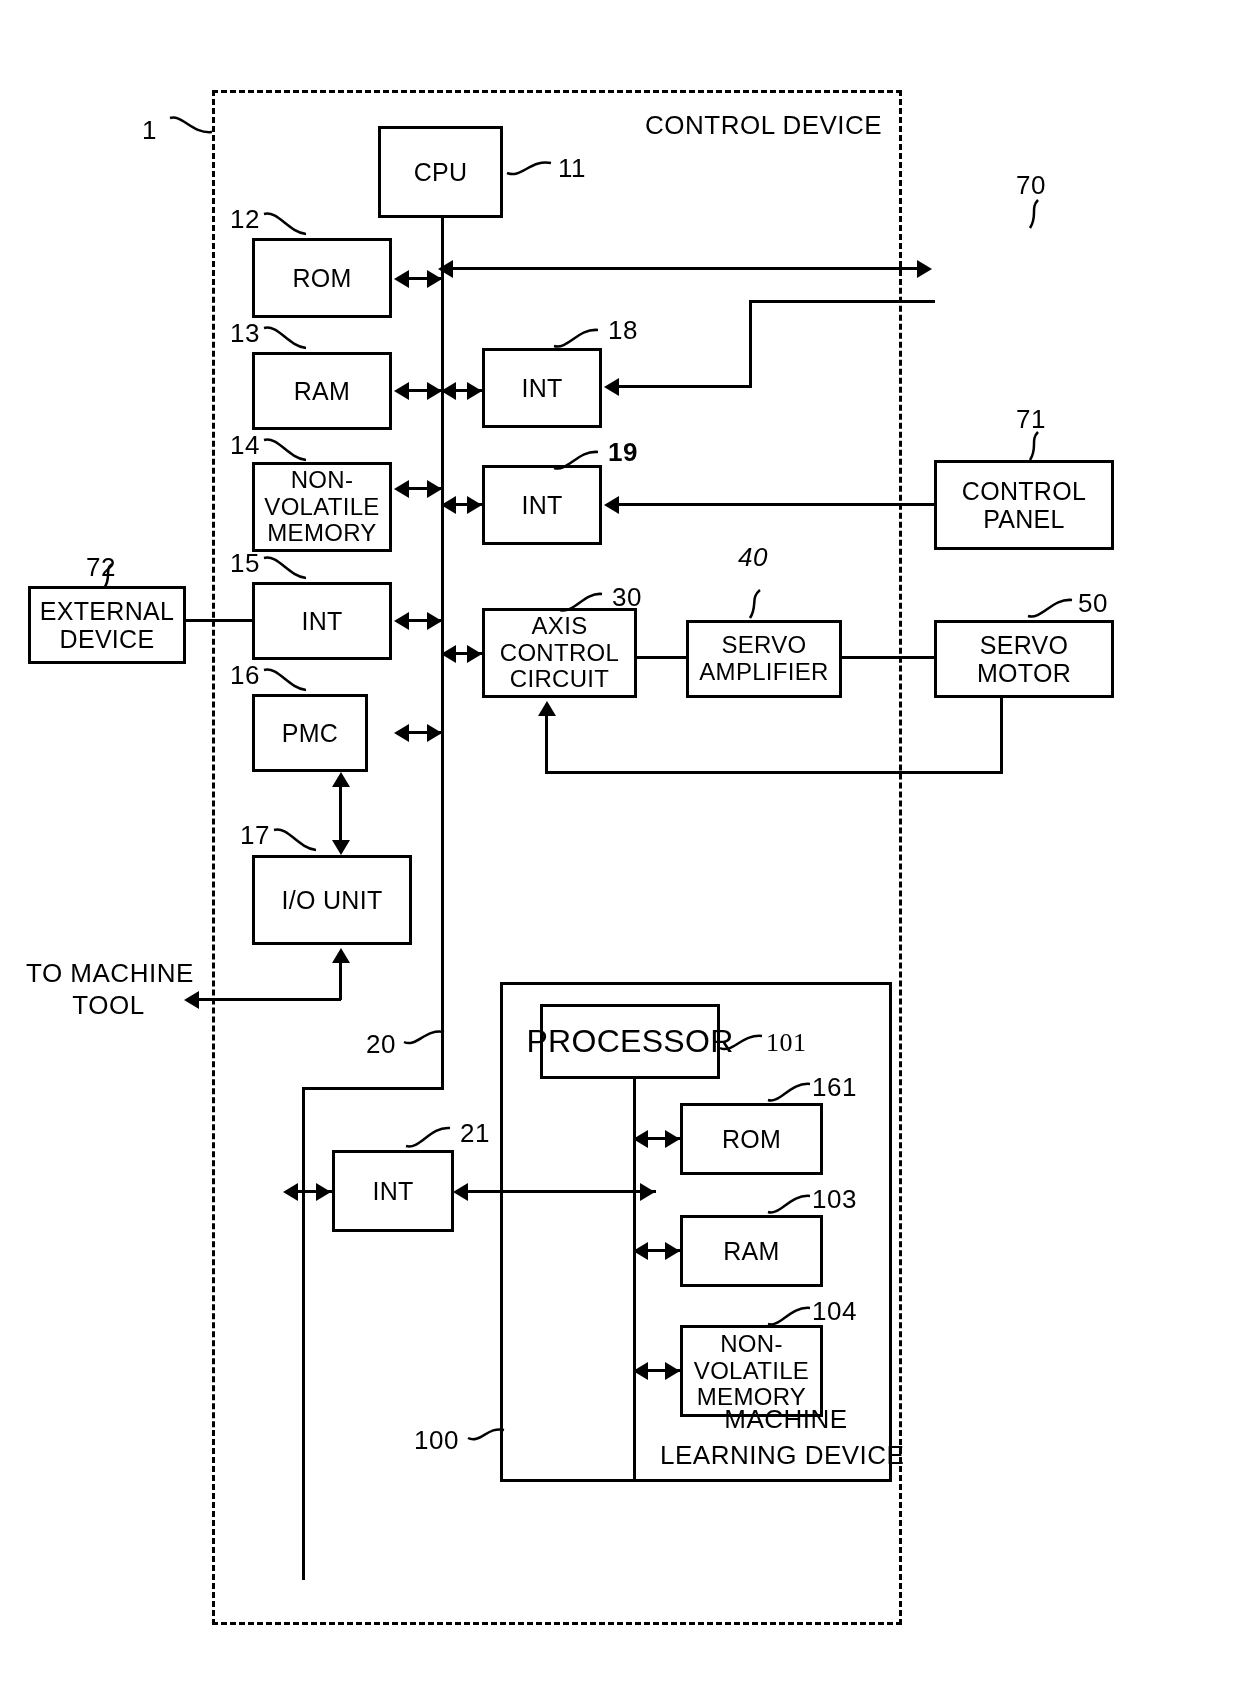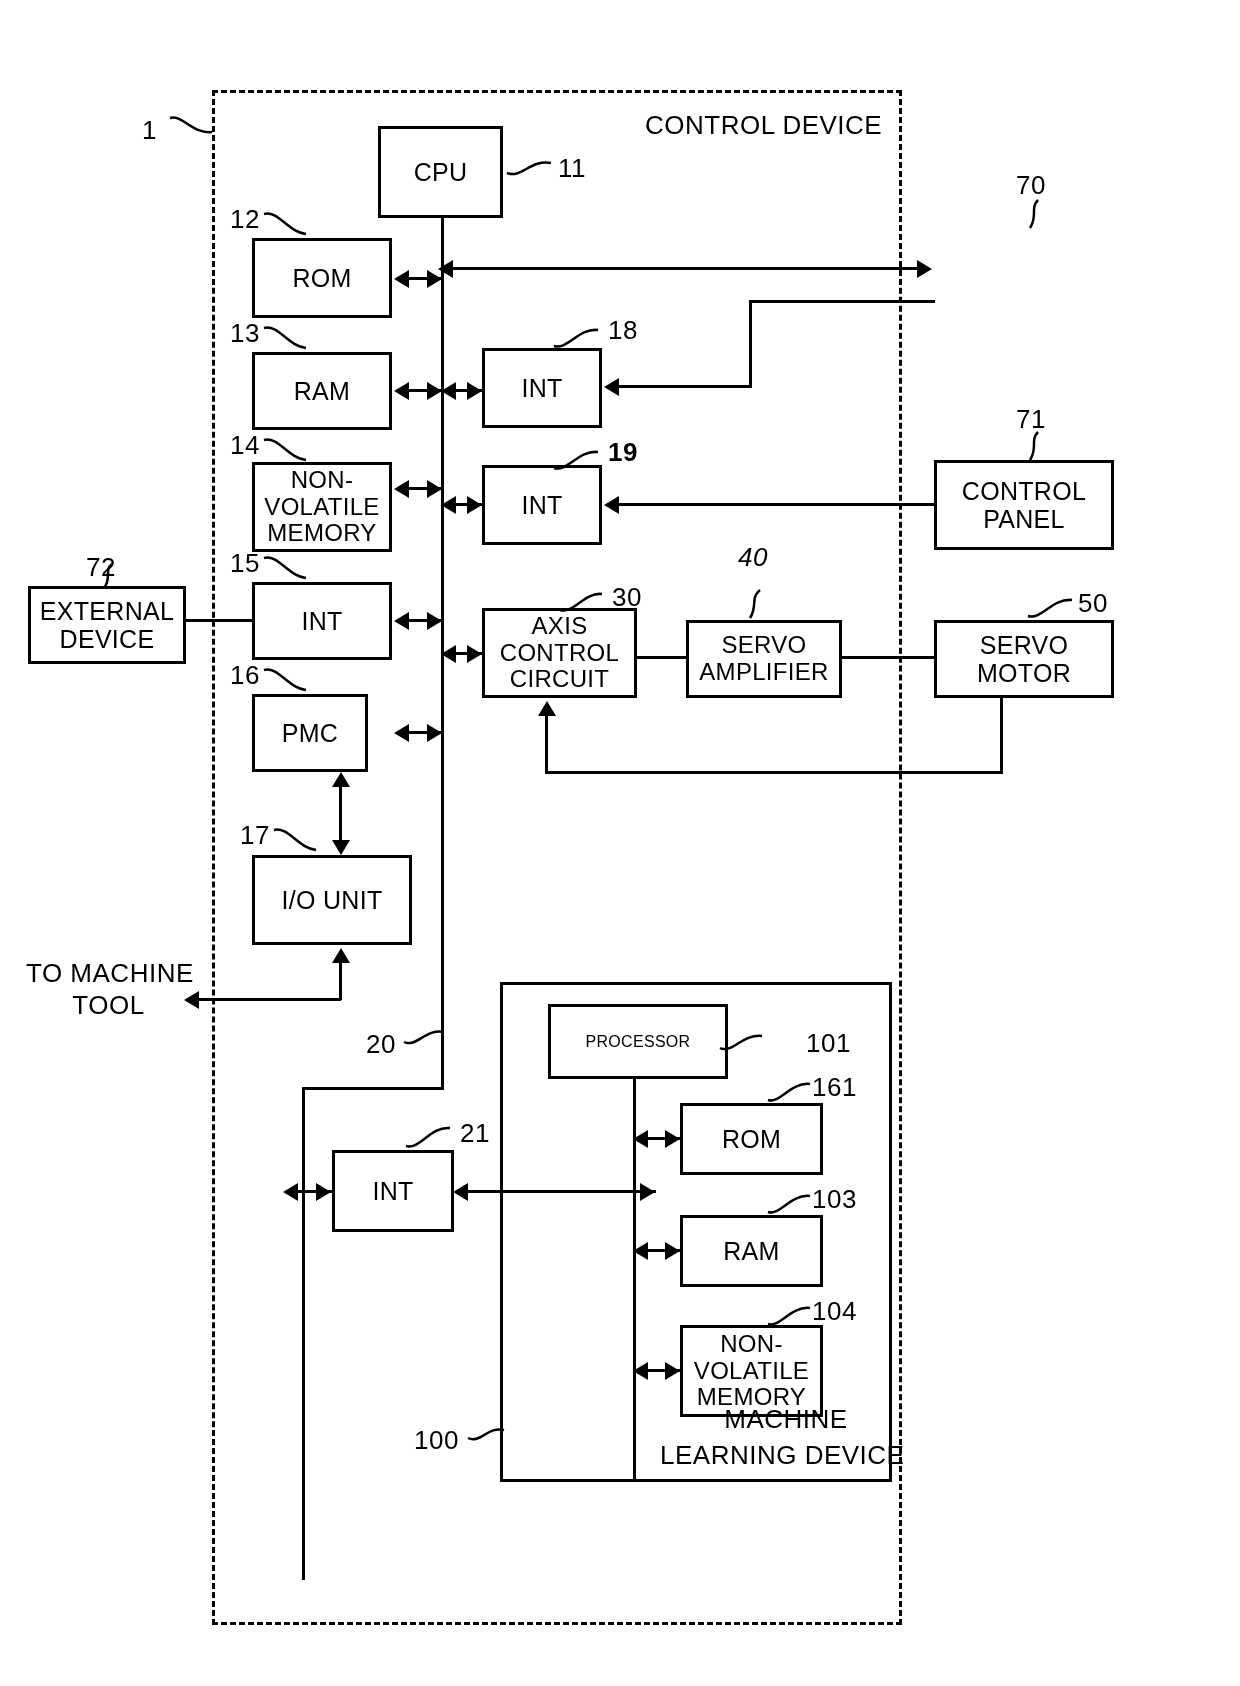--- a/index.html
+++ b/index.html
@@ -295,24 +295,24 @@
   <div class="solid-box" style="left:500px; top:982px; width:392px; height:500px;"></div>
   <div class="lbl" style="left:414px; top:1425px;">100</div>
   <svg class="leader" style="left:466px; top:1420px; width:40px; height:28px;">
     <path d="M2,18 C14,24 22,6 38,10" stroke="#000" stroke-width="2.5" fill="none"></path>
   </svg>
   <div class="lbl center" style="left:680px; top:1404px; width:212px;">MACHINE</div>
   <div class="lbl center" style="left:660px; top:1440px; width:232px;">LEARNING DEVICE</div>
 
   <div class="ln v" style="left:633px; top:1078px; height:402px;"></div>
 
-  <div class="blk" style="left:540px; top:1004px; width:180px; height:75px; font-size:16px;margin-left:8px;">
+  <div class="blk" style="left:540px; top:1004px; width:180px; height:75px; font-size:32px;">
     <span>PROCESSOR</span>
   </div>
-  <div class="lbl" style="left:806px; top:1028px;">101</div>
+  <div class="lbl" style="left:766px; top:1028px;font-family:Liberation Serif, serif;">101</div>
   <svg class="leader" style="left:718px; top:1028px; width:48px; height:28px;">
     <path d="M2,20 C14,26 24,6 44,8" stroke="#000" stroke-width="2.5" fill="none"></path>
   </svg>
 
   <div class="blk" style="left:680px; top:1103px; width:143px; height:72px;">
     <span>ROM</span>
   </div>
   <div class="lbl" style="left:812px; top:1072px;">161</div>
   <svg class="leader" style="left:766px; top:1078px; width:48px; height:28px;">
     <path d="M2,22 C14,26 24,4 44,6" stroke="#000" stroke-width="2.5" fill="none"></path>

